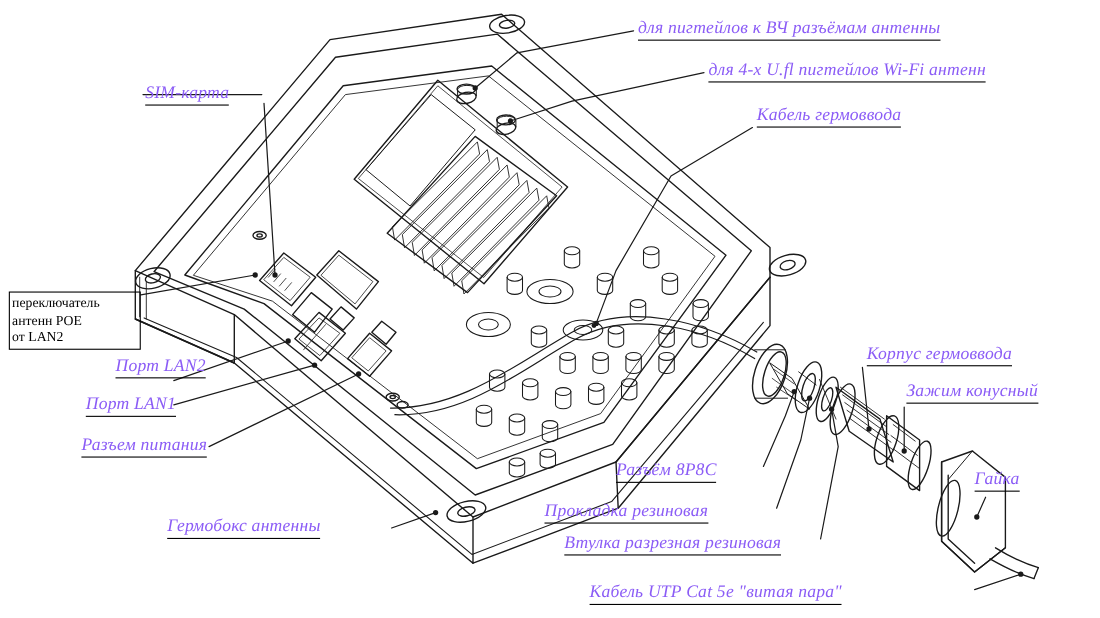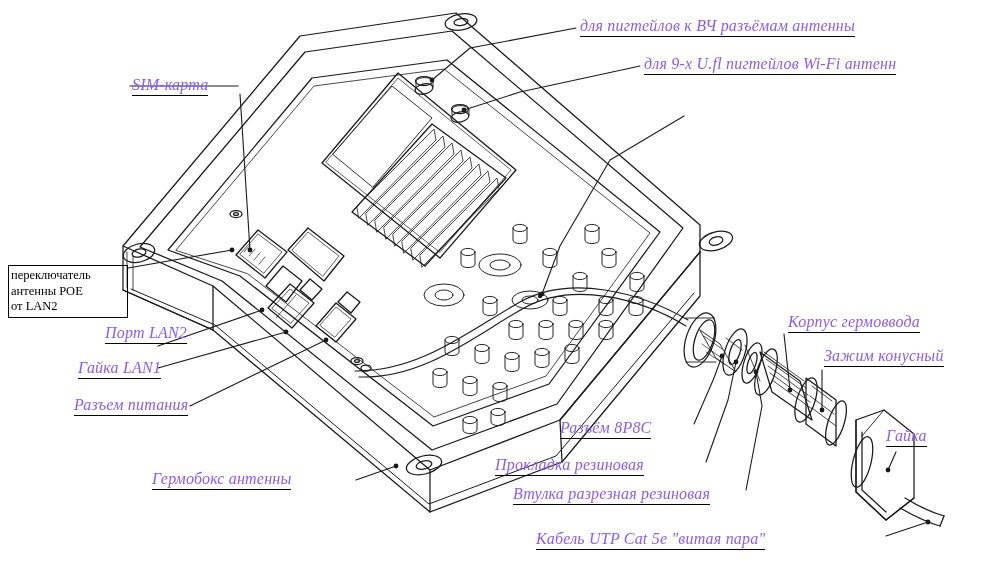--- a/index.html
+++ b/index.html
@@ -319,44 +319,45 @@
         <path d="M356 480 L396 466"></path>
         <circle cx="396" cy="466" r="2.4" fill="#1a1a1a" stroke="none"></circle>
       </g>
     </g>
   </svg>
 
   <div class="lbl u" style="left:132px; top:76px;text-align:center;">SIM-карта</div>
 
   <div class="lbl u" style="left:580px; top:17px;">для пигтейлов к ВЧ разъёмам антенны</div>
 
-  <div class="lbl u" style="left:644px; top:55px;">для 9-х U.fl пигтейлов Wi-Fi антенн</div>
-
+  <div class="lbl u" style="left:644px; top:55px;">для 4-х U.fl пигтейлов Wi-Fi антенн</div>
+
+  <div class="lbl u" style="left:688px; top:96px;">Кабель гермоввода</div>
 
   <div class="lbl u" style="left:788px; top:313px;">Корпус гермоввода</div>
 
   <div class="lbl u" style="left:824px; top:347px;">Зажим конусный</div>
 
   <div class="lbl u" style="left:886px; top:427px;">Гайка</div>
 
   <div class="lbl u" style="left:560px; top:419px;">Разъём 8P8C</div>
 
   <div class="lbl u" style="left:495px; top:456px;">Прокладка резиновая</div>
 
   <div class="lbl u" style="left:513px; top:485px;text-align:center;">Втулка разрезная резиновая</div>
 
   <div class="lbl u" style="left:536px; top:530px;">Кабель UTP Cat 5e "витая пара"</div>
 
   <div class="boxlbl" style="left:8px; top:265px; width:112px;">
     <span>переключатель</span><br>
-    <span>антенны POE</span><br>
+    <span>антенн POE</span><br>
     <span>от LAN2</span>
   </div>
 
   <div class="lbl u" style="left:78px; top:324px;margin-left:27px;">Порт LAN2</div>
 
-  <div class="lbl u" style="left:78px; top:359px;">Гайка LAN1</div>
+  <div class="lbl u" style="left:78px; top:359px;">Порт LAN1</div>
 
   <div class="lbl u" style="left:74px; top:396px;">Разъем питания</div>
 
   <div class="lbl u" style="left:152px; top:470px;text-align:center;">Гермобокс антенны</div>
 
 </div>
 
 </body></html>

